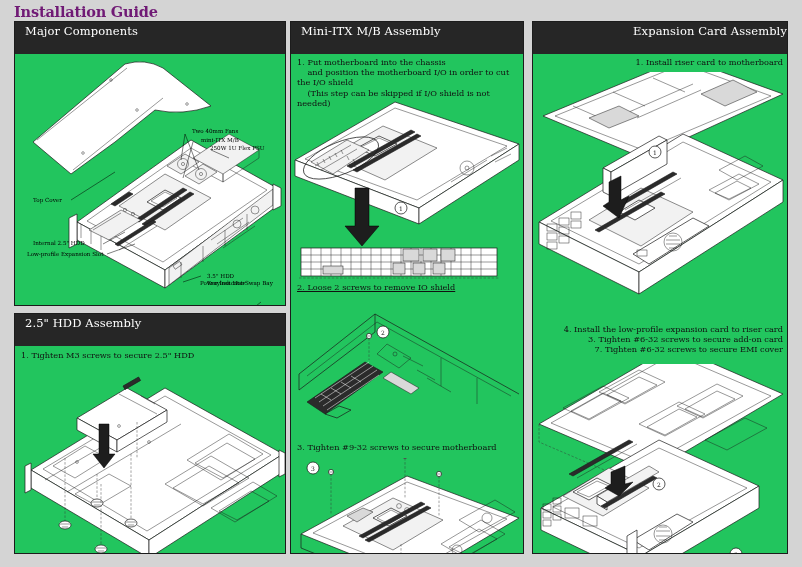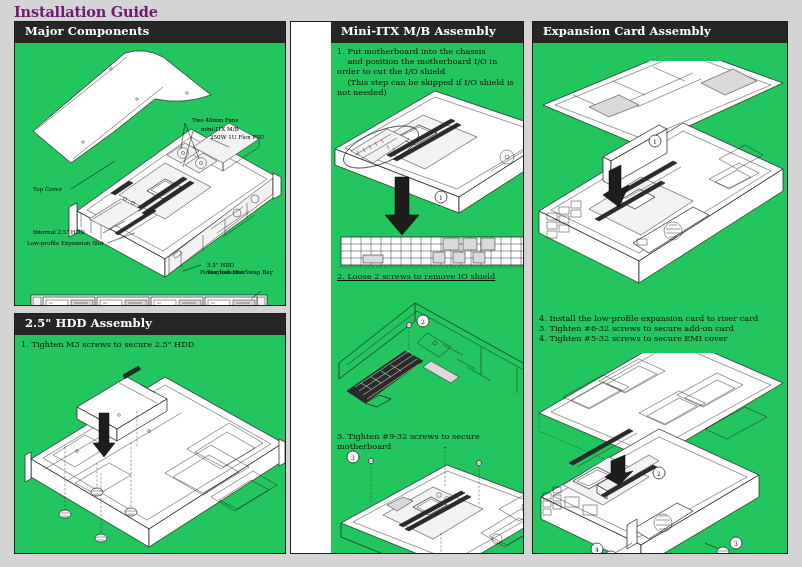--- a/index.html
+++ b/index.html
@@ -22,25 +22,25 @@
     color: #701a75;
     letter-spacing: -0.2px;
   }
   .panel {
     position: absolute;
     background: #ffffff;
     border: 1px solid #1c1c1c;
     overflow: hidden;
   }
   .panel-header {
-    height: 21px;
+    height: 32px;
     background: #262626;
     color: #ffffff;
     font-size: 11.5px;
-    font-weight: bold;
+    font-weight: normal;
     line-height: 19px;
     padding-left: 10px;
     letter-spacing: 0.1px;
     white-space: nowrap;
   }
   .panel-body {
     position: relative;
     background: #22c55e;
     width: 100%;
     height: calc(100% - 19px);
@@ -286,21 +286,21 @@
         <circle class="ln-t" cx="104" cy="64" r="1.4"></circle>
         <circle class="ln-t" cx="134" cy="80" r="1.4"></circle>
         <circle class="ln-t" cx="62" cy="100" r="1.4"></circle>
 
         <path class="ln-f" d="M10 104 L16 101 L16 128 L10 131 Z"></path>
         <path class="ln-f" d="M264 88 L270 91 L270 112 L264 115 Z"></path>
       </svg>
     </div>
   </div>
 
-  <div class="panel" style="left:290px; top:21px; width:234px; height:533px;padding-left:40px;">
+  <div class="panel" style="left:290px; top:21px; width:234px; height:533px;">
     <div class="panel-header">Mini-ITX M/B Assembly</div>
     <div class="panel-body">
 
       <div class="steps" style="top:3px;">
         <div class="step">1. Put motherboard into the chassis
     and position the motherboard I/O in order to cut the I/O shield
     (This step can be skipped if I/O shield is not needed)</div>
       </div>
 
       <svg class="fig" style="left:0; top:36px;" width="232" height="190" viewBox="0 0 232 190">
@@ -427,24 +427,27 @@
           <circle class="ln-f" cx="148" cy="16" r="2.6"></circle>
           <path class="ln-t" d="M145.8 16 h4.4"></path>
 
           <path class="dash" d="M110 86 L110 112"></path>
           <circle class="ln-t" cx="110" cy="114" r="2.2"></circle>
         </g>
       </svg>
     </div>
   </div>
 
-  <div class="panel" style="left:532px; top:21px; width:256px; height:533px;">
+  <div class="panel" style="left:532px; top:21px; width:256px; height:533px;text-align:right;">
     <div class="panel-header">Expansion Card Assembly</div>
     <div class="panel-body">
 
+      <div class="steps" style="top:3px;">
+        <div class="step">1. Install riser card to motherboard</div>
+      </div>
 
       <svg class="fig" style="left:0; top:18px;" width="254" height="230" viewBox="0 0 254 230">
 
         <path class="ln-f" d="M10 44 L150 -14 L250 22 L110 86 Z"></path>
         <path class="ln-t" d="M22 44 L150 -8 L238 24 L110 78 Z"></path>
         <g class="ln-t">
           <path d="M40 34 L72 48 M80 20 L112 34 M120 6 L152 20"></path>
           <path d="M96 40 L160 12"></path>
           <path d="M104 46 L168 18"></path>
         </g>
@@ -494,21 +497,21 @@
 
         <path class="arrow" d="M76 110 L88 104 L88 128 L96 124 L86 146 L70 134 L76 130 Z"></path>
 
         <circle class="callout-c" cx="122" cy="80" r="6"></circle>
         <text class="callout-t" x="122" y="82.5">1</text>
       </svg>
 
       <div class="steps" style="top:270px;">
         <div class="step">4. Install the low-profile expansion card to riser card</div>
         <div class="step">3. Tighten #6-32 screws to secure add-on card</div>
-        <div class="step">4. Tighten #5-32 screws to secure EMI cover</div>
+        <div class="step">7. Tighten #6-32 screws to secure EMI cover</div>
       </div>
 
       <svg class="fig" style="left:0; top:310px;" width="254" height="224" viewBox="0 0 254 224">
 
         <path class="ln-f" d="M6 60 L140 -18 L250 30 L118 108 Z"></path>
         <path class="ln-t" d="M18 59 L140 -10 L238 32 L116 100 Z"></path>
         <g>
           <path class="ln-t" d="M30 44 L70 22 L96 34 L56 56 Z"></path>
           <path class="ln-t" d="M38 47 L70 29 L88 37 L56 55 Z"></path>
           <path class="ln-t" d="M66 28 L106 6 L132 18 L92 40 Z"></path>

